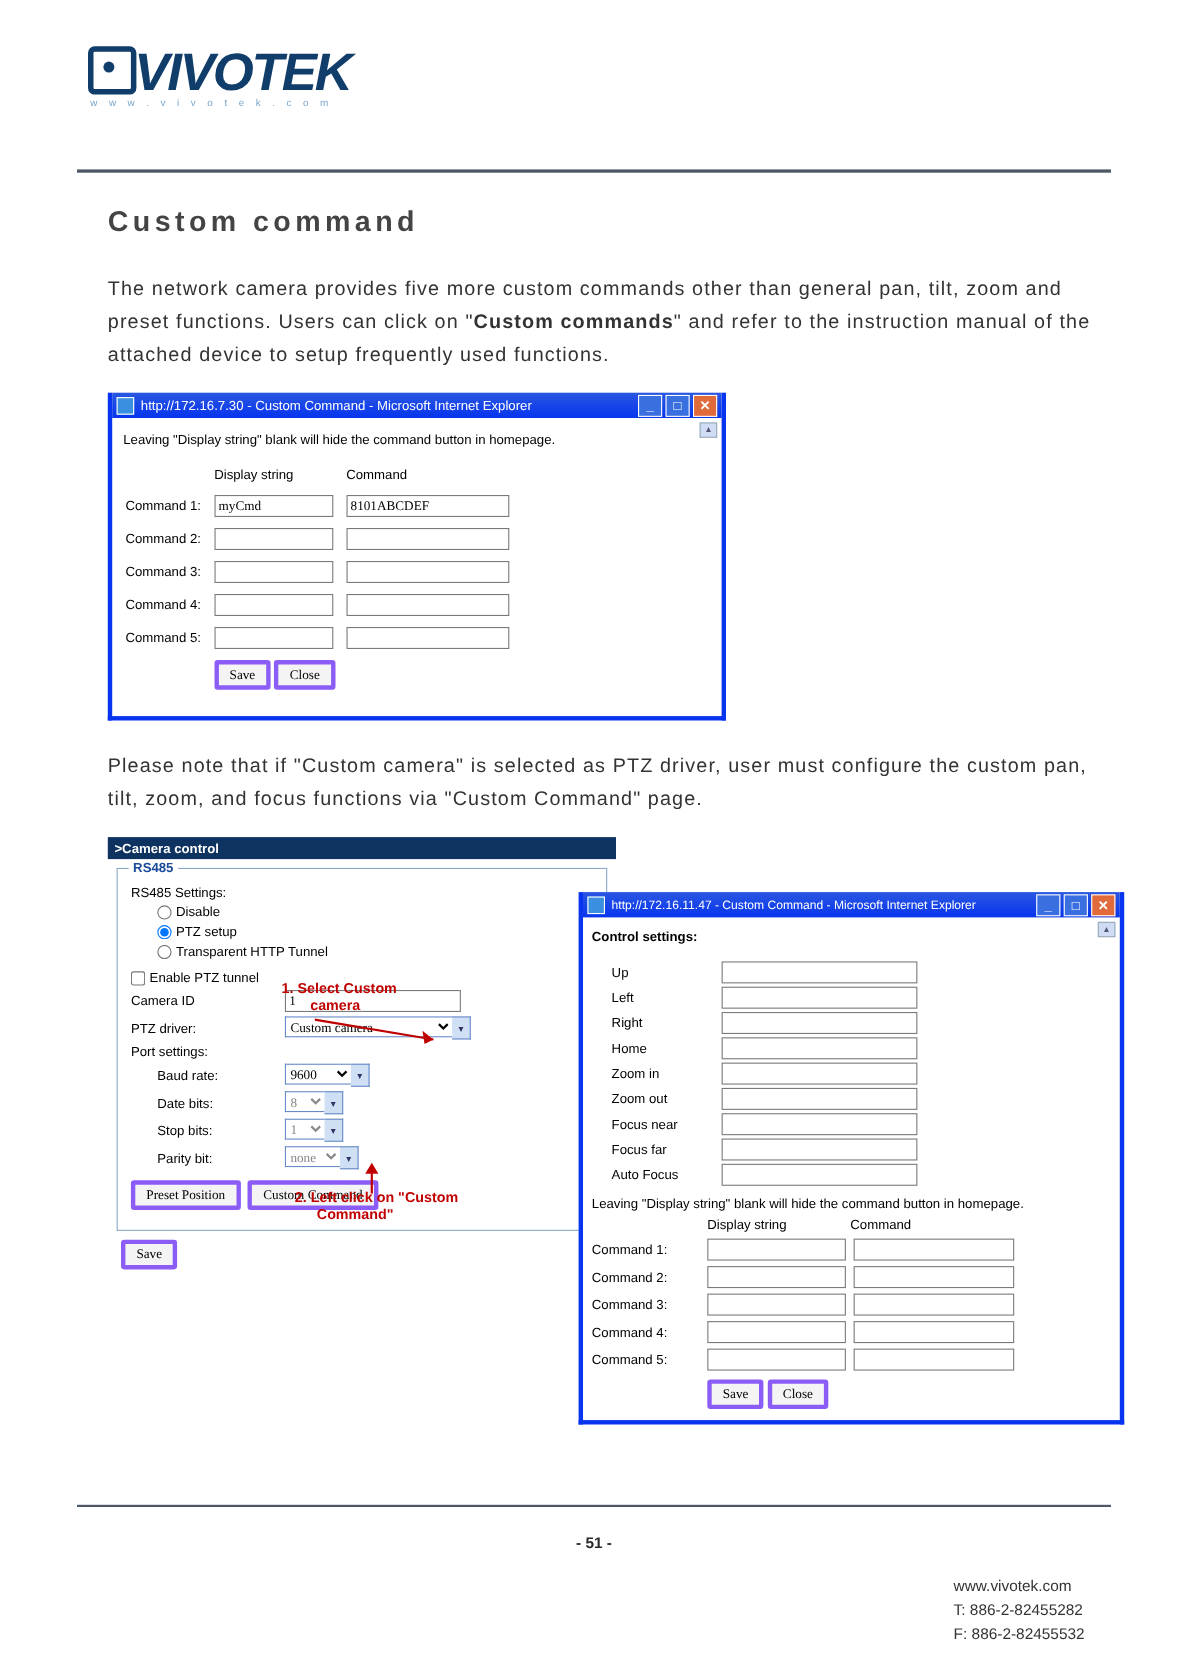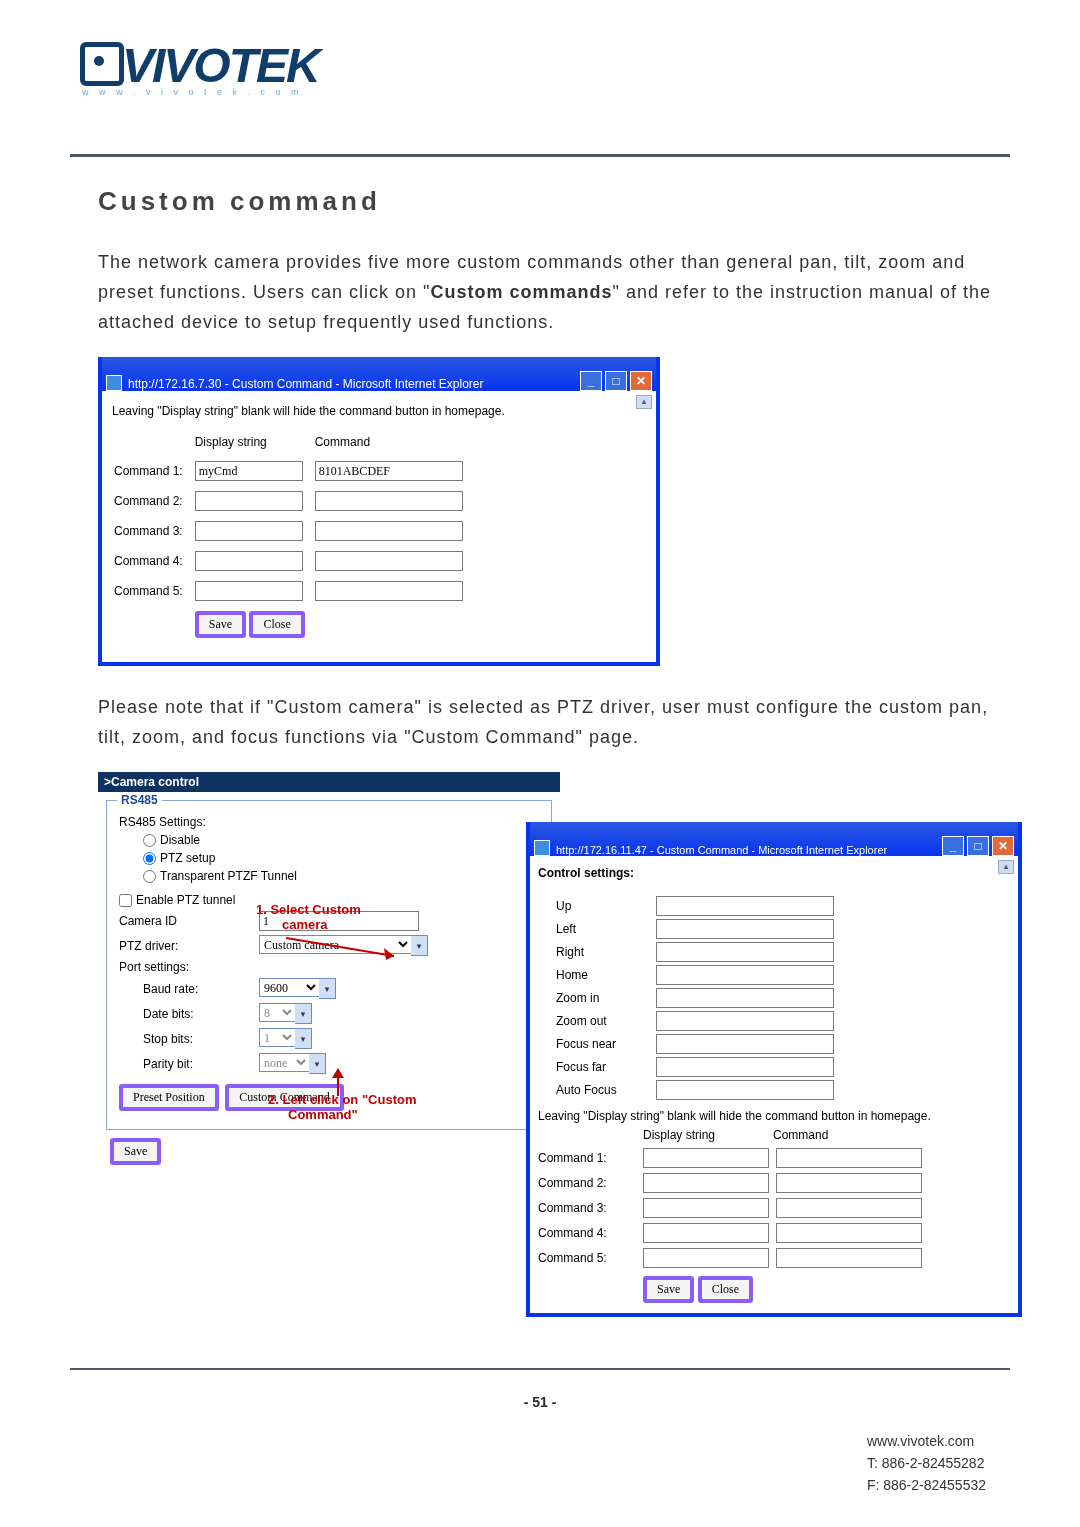--- a/index.html
+++ b/index.html
@@ -9,21 +9,21 @@
   .logo-o{display:inline-block;width:34px;height:34px;border:5px solid #103d6a;border-radius:6px;position:relative;top:4px;margin:0 -2px}
   .logo-o::after{content:"";position:absolute;left:9px;top:9px;width:10px;height:10px;border-radius:50%;background:#103d6a}
   .logo-sub{font-size:9px;letter-spacing:4px;color:#7ba6c9;margin-top:-6px}
   .rule1{position:absolute;left:70px;top:154px;width:940px;border-top:3px solid #4c5866}
   .content{position:absolute;left:98px;top:186px;width:900px}
   h1{font-family:Arial,sans-serif;font-weight:bold;font-size:26px;color:#444;letter-spacing:4px;margin:0 0 30px 0}
   p.body{font-size:18px;line-height:30px;letter-spacing:1px;color:#333;margin:0 0 20px 0}
   .bold{font-weight:bold}
   
   .iewin{border:4px solid #0734ef;border-top:none;width:554px;background:#fff;font-family:Tahoma,Arial,sans-serif;font-size:12px;color:#000}
-  .iebar{background:linear-gradient(#2a57e0,#0734ef);color:#fff;height:34px;display:flex;align-items:flex-end;padding:0 4px;font-size:12px}
+  .iebar{background:linear-gradient(#2a57e0,#0734ef);color:#fff;height:23px;display:flex;align-items:center;padding:0 4px;font-size:12px}
   .ieicon{width:14px;height:14px;background:#3a8fe0;border:1px solid #fff;margin-right:6px;display:inline-block}
   .iebtns{margin-left:auto;display:flex;gap:3px}
   .iebtn{width:20px;height:18px;border:1px solid #fff;display:flex;align-items:center;justify-content:center;font-size:12px;font-weight:bold}
   .ie-min{background:#3a6fe0;color:#fff}
   .ie-max{background:#3a6fe0;color:#fff}
   .ie-close{background:#e06a3a;color:#fff}
   .iecontent{padding:12px 10px 18px 10px}
   .sc{position:absolute;right:4px;top:4px;width:14px;height:12px;background:#d0dcf3;border:1px solid #9ab;font-size:9px;text-align:center;line-height:11px;color:#557}
   .cmdtable{margin-top:14px}
   .cmdtable th{font-weight:normal;text-align:left;padding:0 0 6px 0;font-size:12px}
@@ -160,21 +160,21 @@
           <div class="row indent">
               <input type="radio" class="radio" style="">
               <span class="lbl">Disable</span>
             </div>
           <div class="row indent">
               <input type="radio" class="radio" checked="" style="">
               <span class="lbl">PTZ setup</span>
             </div>
           <div class="row indent">
               <input type="radio" class="radio" style="">
-              <span class="lbl">Transparent PTZF Tunnel</span>
+              <span class="lbl">Transparent HTTP Tunnel</span>
             </div>
           <div class="row" style="margin-top:10px">
               <input type="checkbox" class="chk" style="">
               <span class="lbl">Enable PTZ tunnel</span>
             </div>
           <div class="row">
               <span class="k lbl">Camera ID</span>
             <input class="tin" style="width: 152px;" value="1">
             </div>
           <div class="row">

